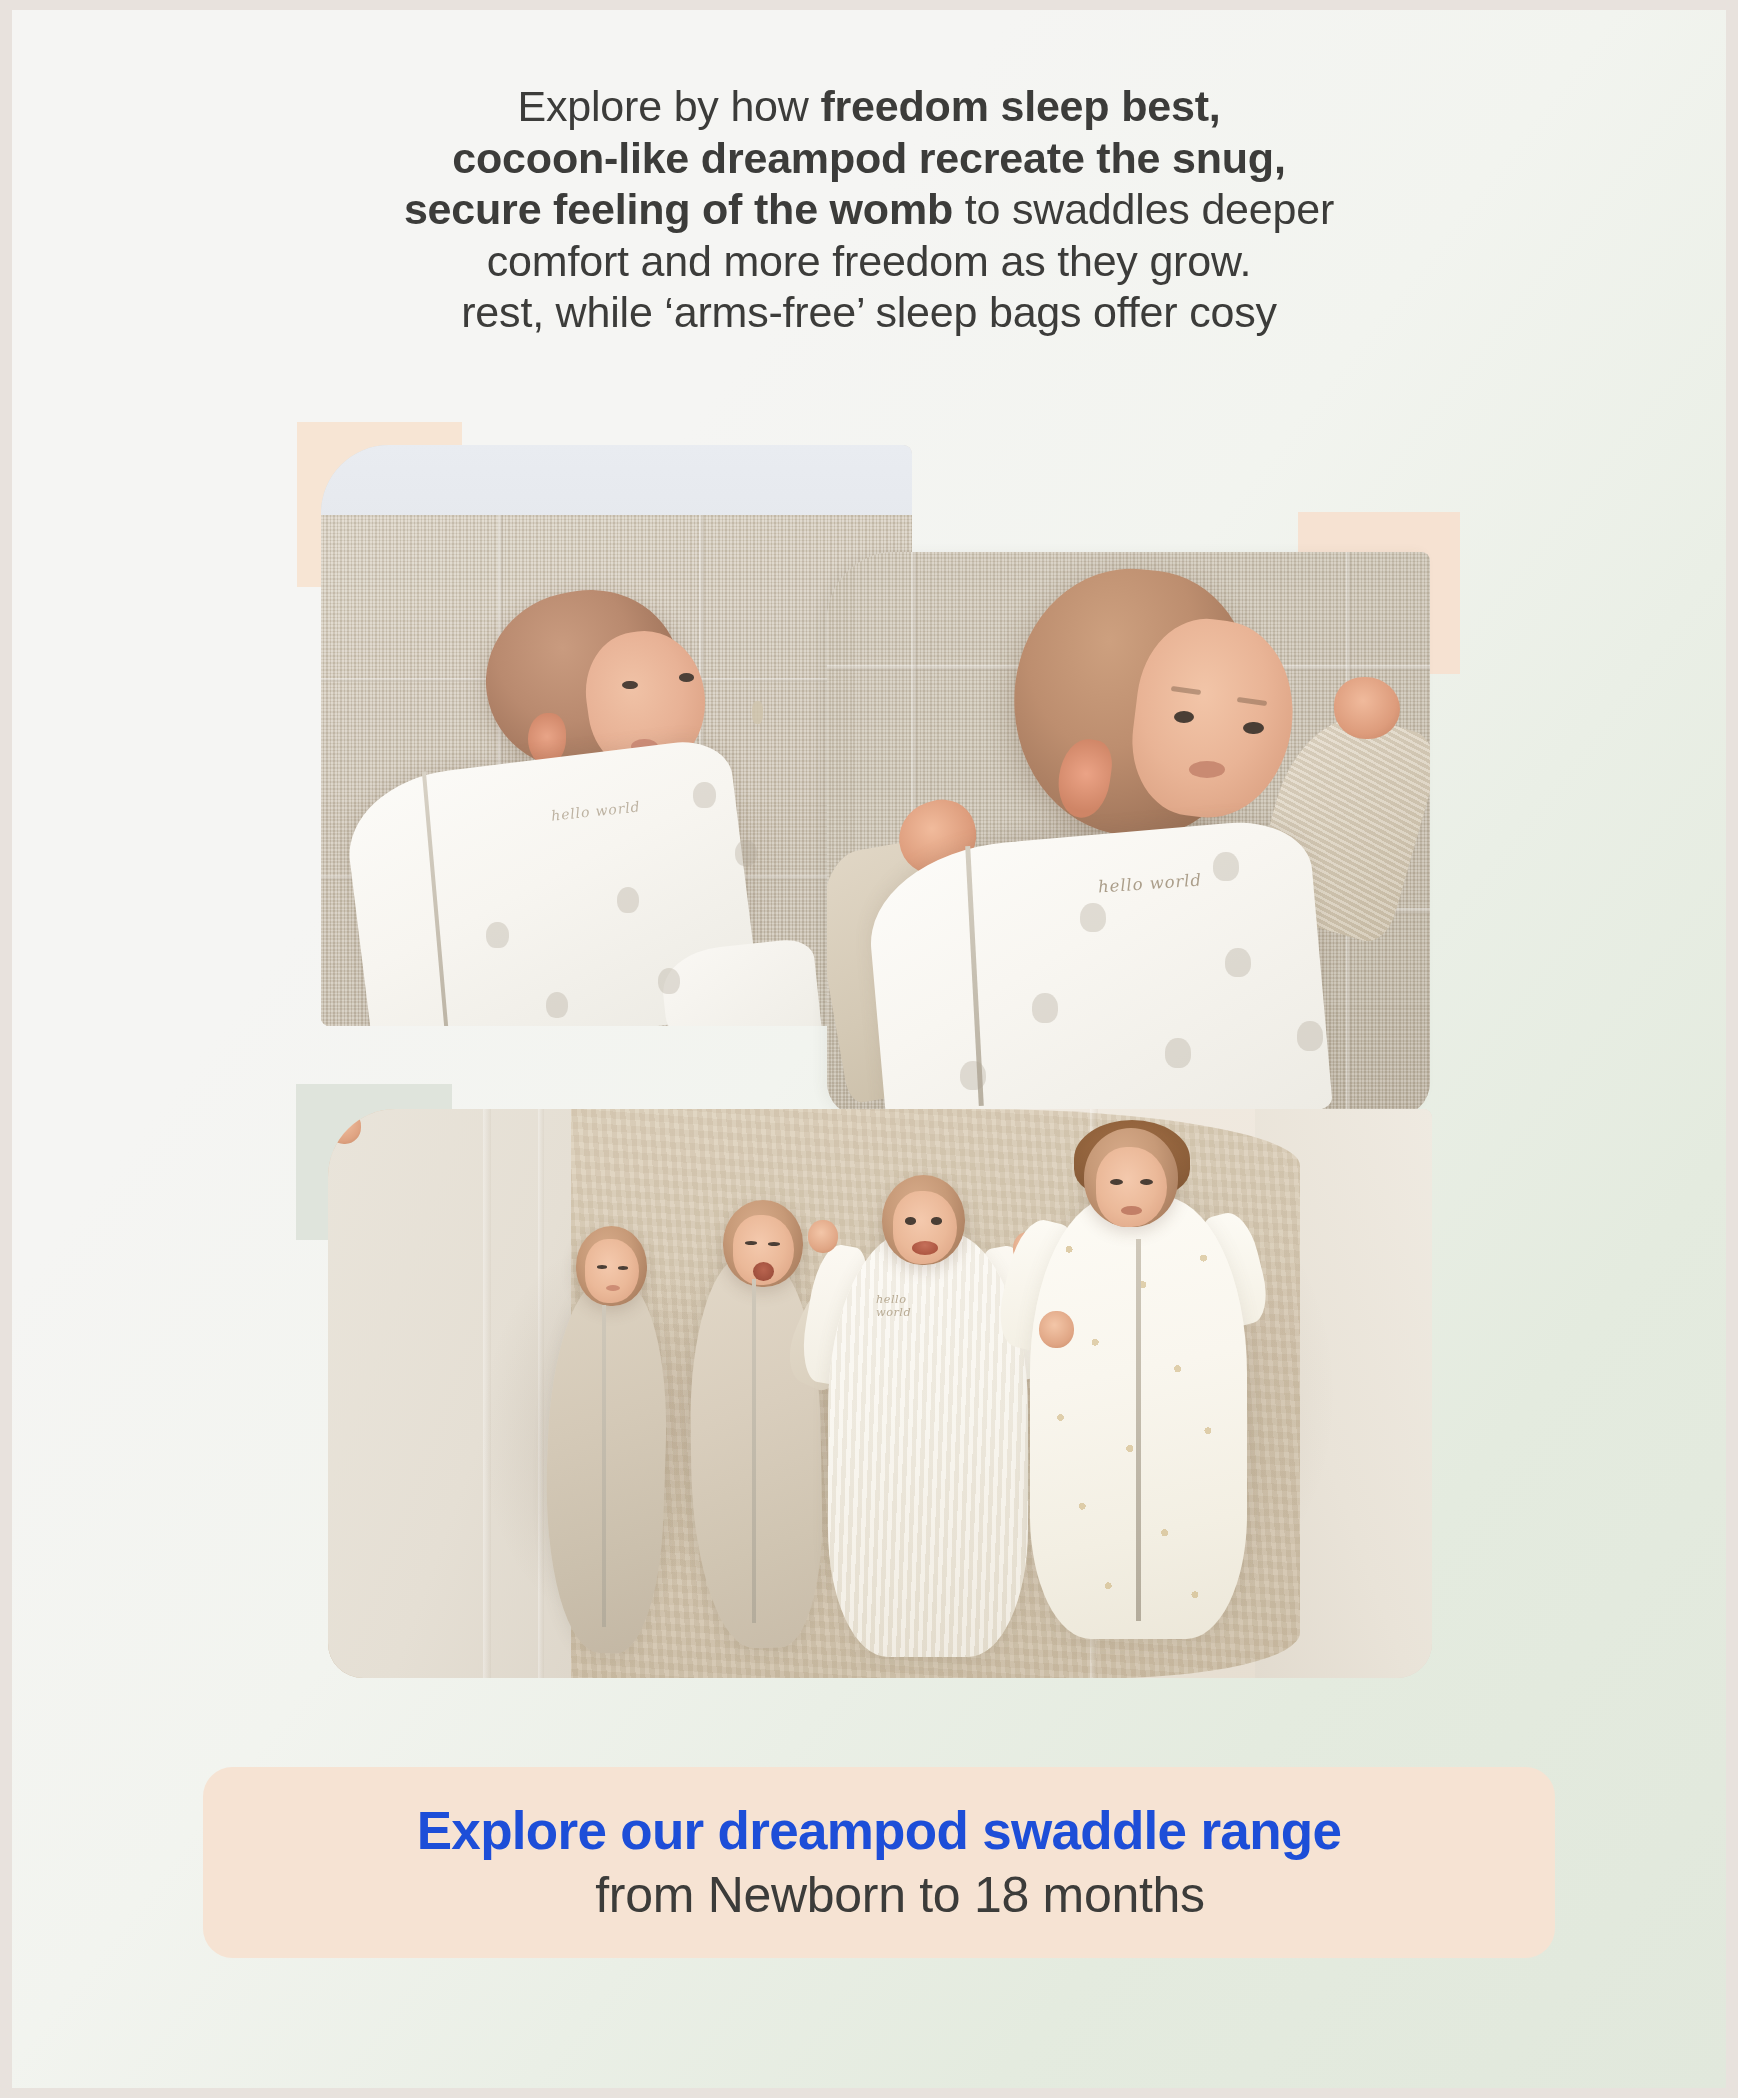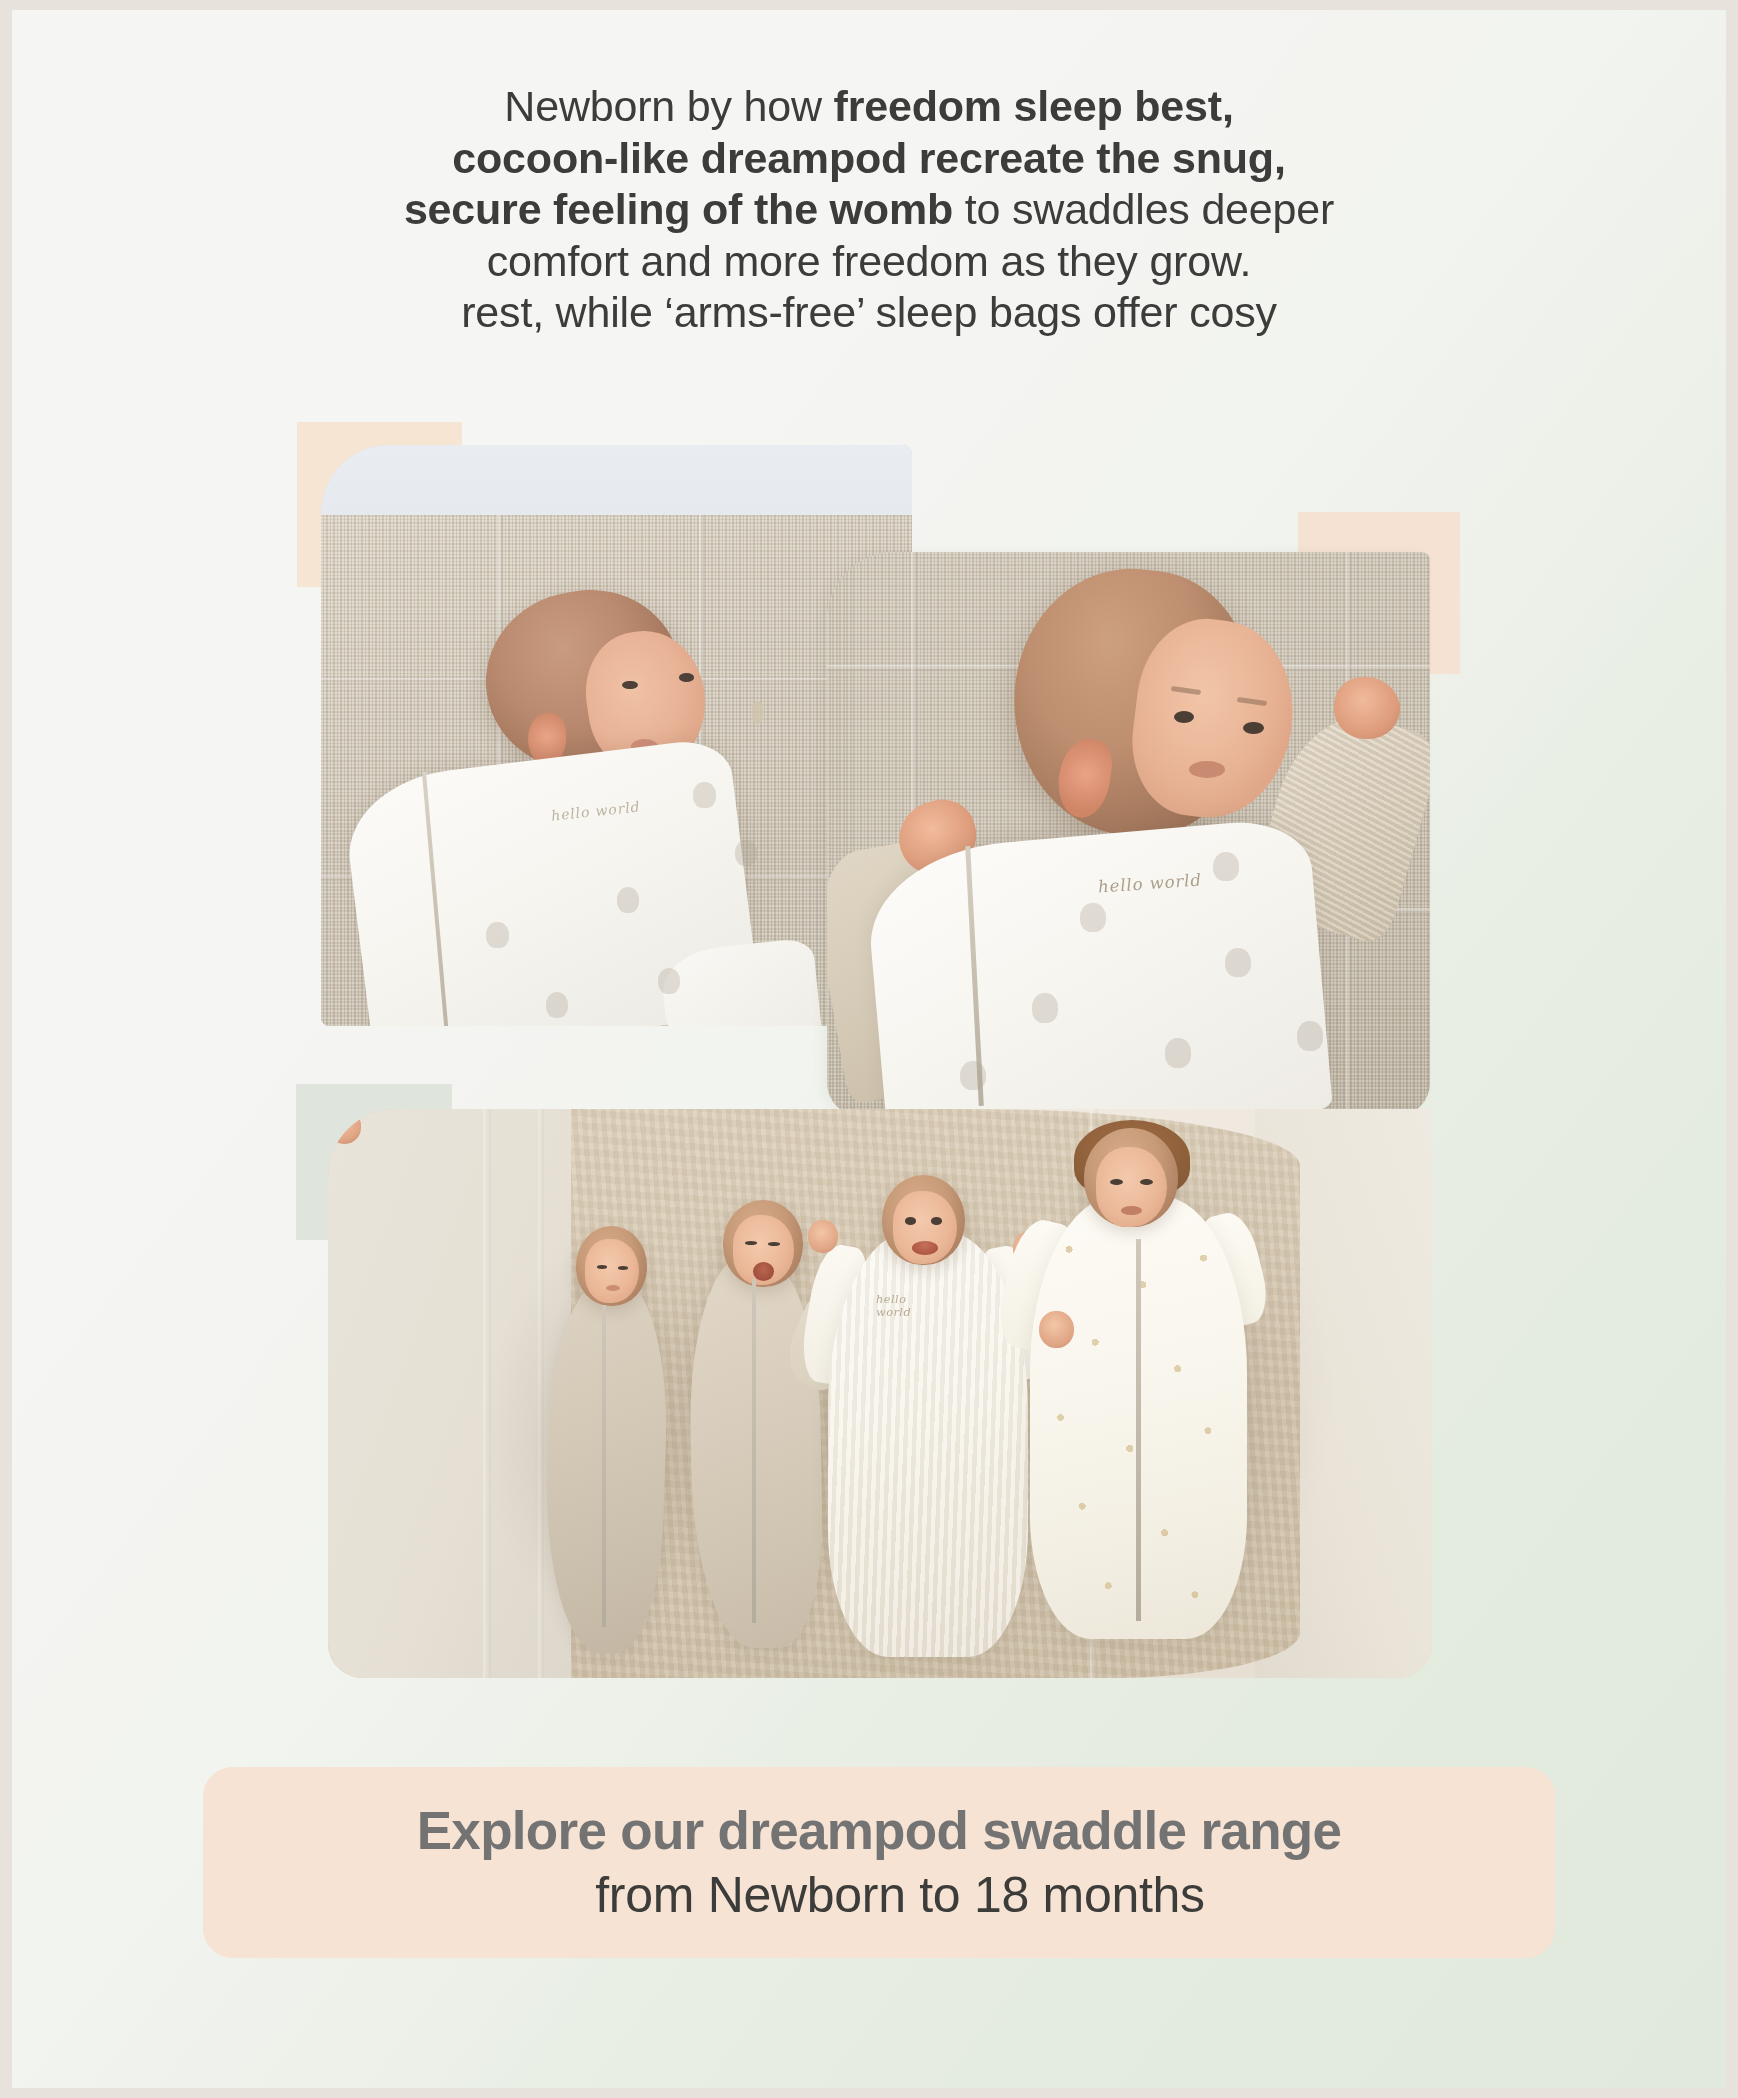--- a/index.html
+++ b/index.html
@@ -546,42 +546,42 @@
     background: #f6e3d3;
     border-radius: 29.5px;
     display: flex;
     flex-direction: column;
     align-items: center;
     justify-content: center;
   }
   #cta-line1 {
     font-size: 53px;
     font-weight: 700;
-    color: #737373;
+    color: #1d4ed8;
     letter-spacing: -0.7px;
     line-height: 1.1;
     text-align: center;
   }
   #cta-line2 {
     font-size: 50px;
     font-weight: 400;
     color: #3c3c3a;
     letter-spacing: -0.3px;
     line-height: 1.16;
     margin-top: 5.2px;
     margin-left: 42px;
   }
 </style>
 </head>
 <body>
 
 <div id="canvas">
 
   <div id="headline">
-    <span class="hl-line"><span>Newborn by how </span><b>freedom sleep best,</b></span>
+    <span class="hl-line"><span>Explore by how </span><b>freedom sleep best,</b></span>
     <span class="hl-line"><b>cocoon-like dreampod recreate the snug,</b></span>
     <span class="hl-line"><b>secure feeling of the womb</b><span> to swaddles deeper</span></span>
     <span class="hl-line">comfort and more freedom as they grow.</span>
     <span class="hl-line">rest, while ‘arms-free’ sleep bags offer cosy</span>
   </div>
 
   <div id="collage">
 
     <div class="deco" id="deco-1"></div>
     <div class="deco" id="deco-2"></div>

